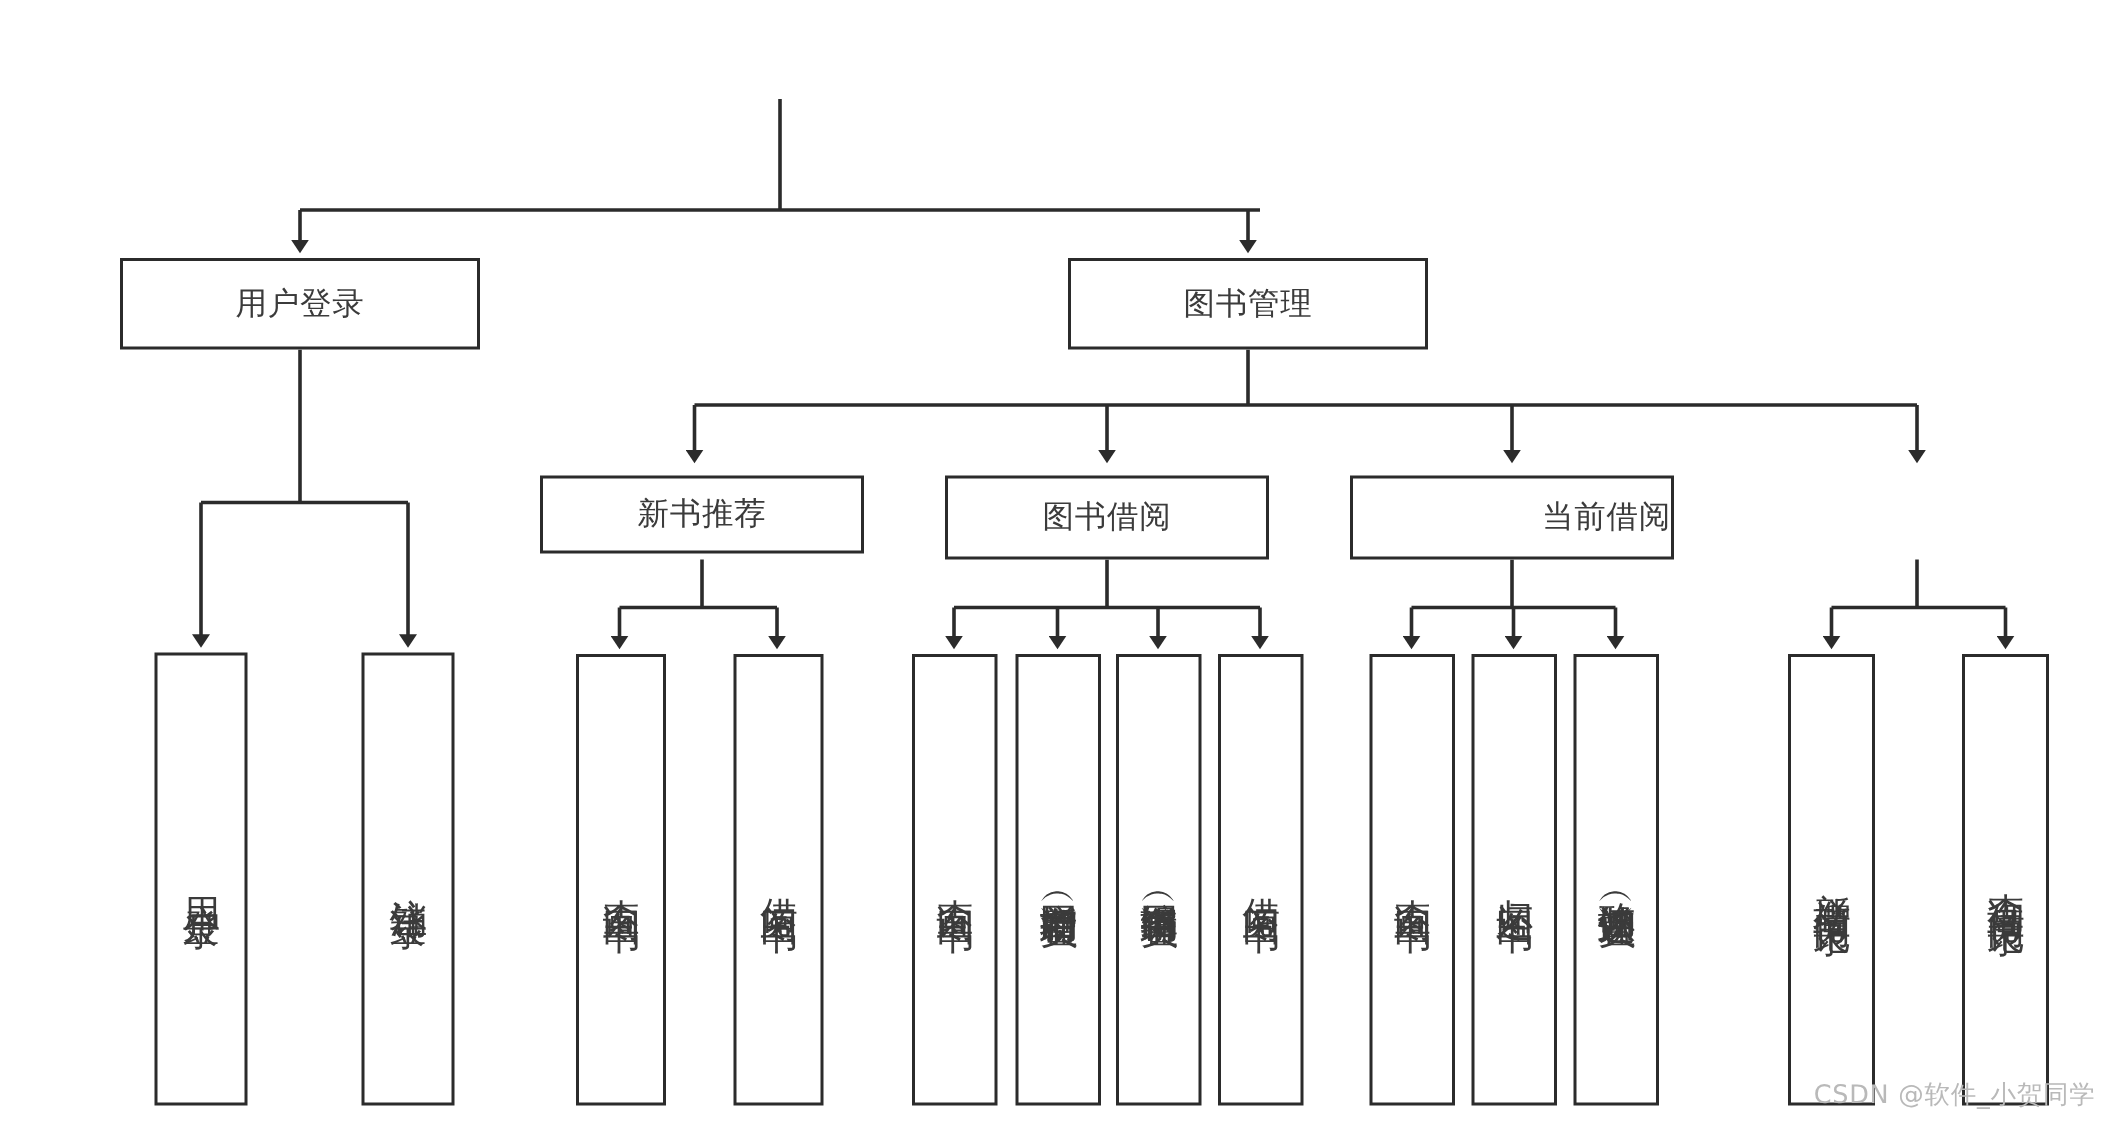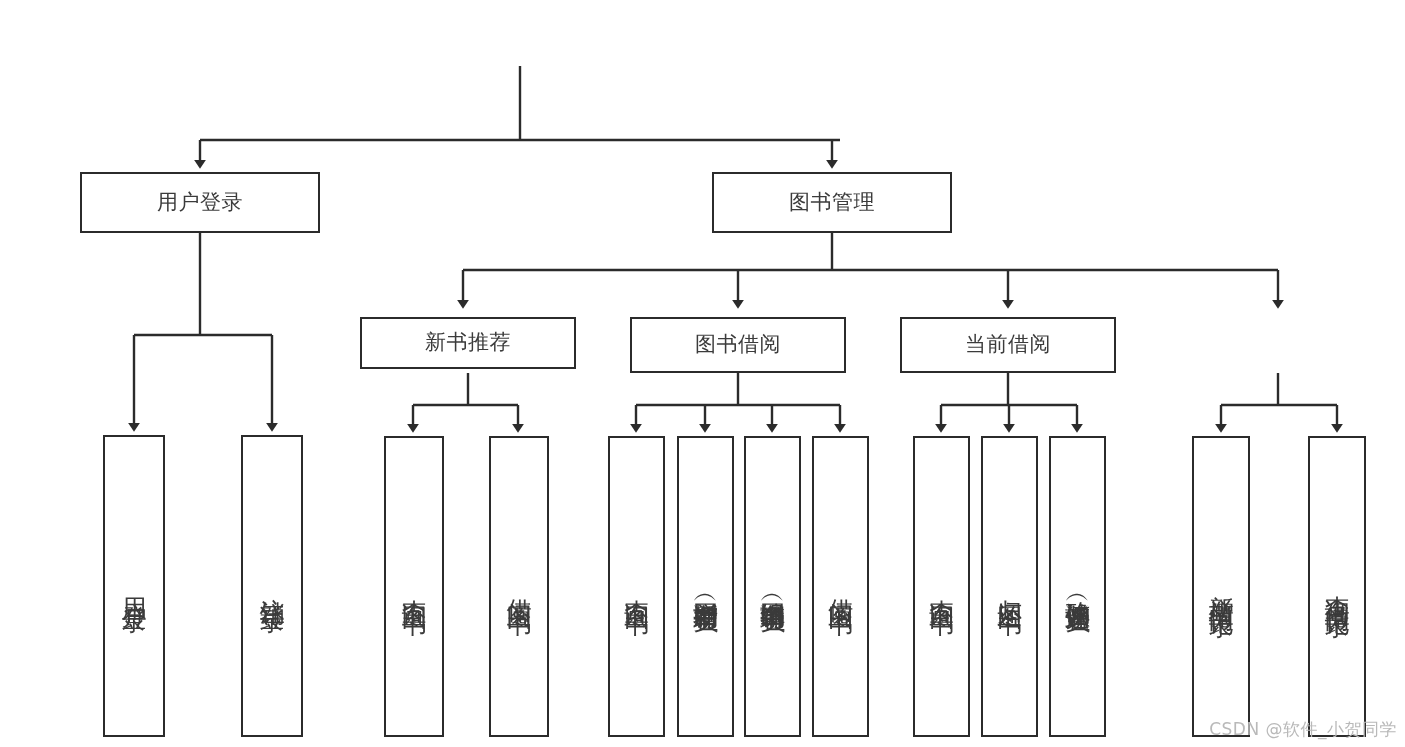--- a/index.html
+++ b/index.html
@@ -143,21 +143,21 @@
   </div>
 
   <div class="node horiz" style="left:360px; top:317px; width:216px; height:52px;">
     <span class="node-label">新书推荐</span>
   </div>
 
   <div class="node horiz" style="left:630px; top:317px; width:216px; height:56px;">
     <span class="node-label">图书借阅</span>
   </div>
 
-  <div class="node horiz" style="left:900px; top:317px; width:216px; height:56px;">
+  <div class="node horiz" style="left:900px; top:317px; width:216px; height:56px;justify-content:flex-end;">
     <span class="node-label">当前借阅</span>
   </div>
 
 
   <div class="node vert" style="left:103px; top:435px; width:62px; height:302px;">
     <span class="node-label">用户登录</span>
   </div>
 
   <div class="node vert" style="left:241px; top:435px; width:62px; height:302px;">
     <span class="node-label">注销登录</span>

